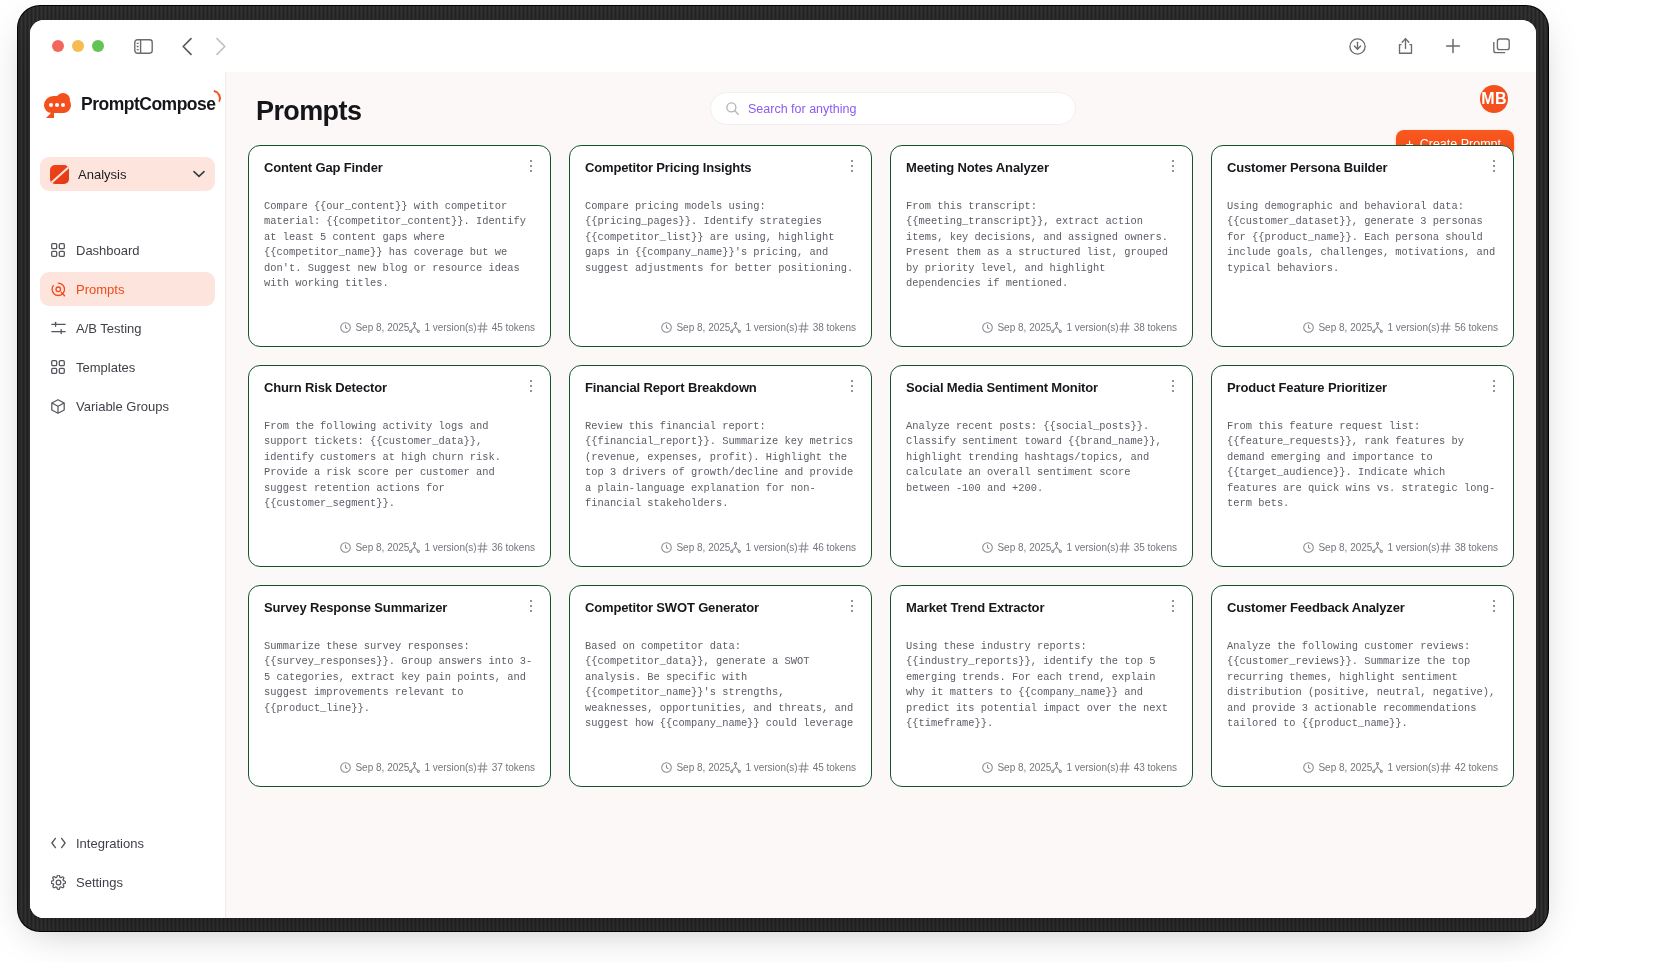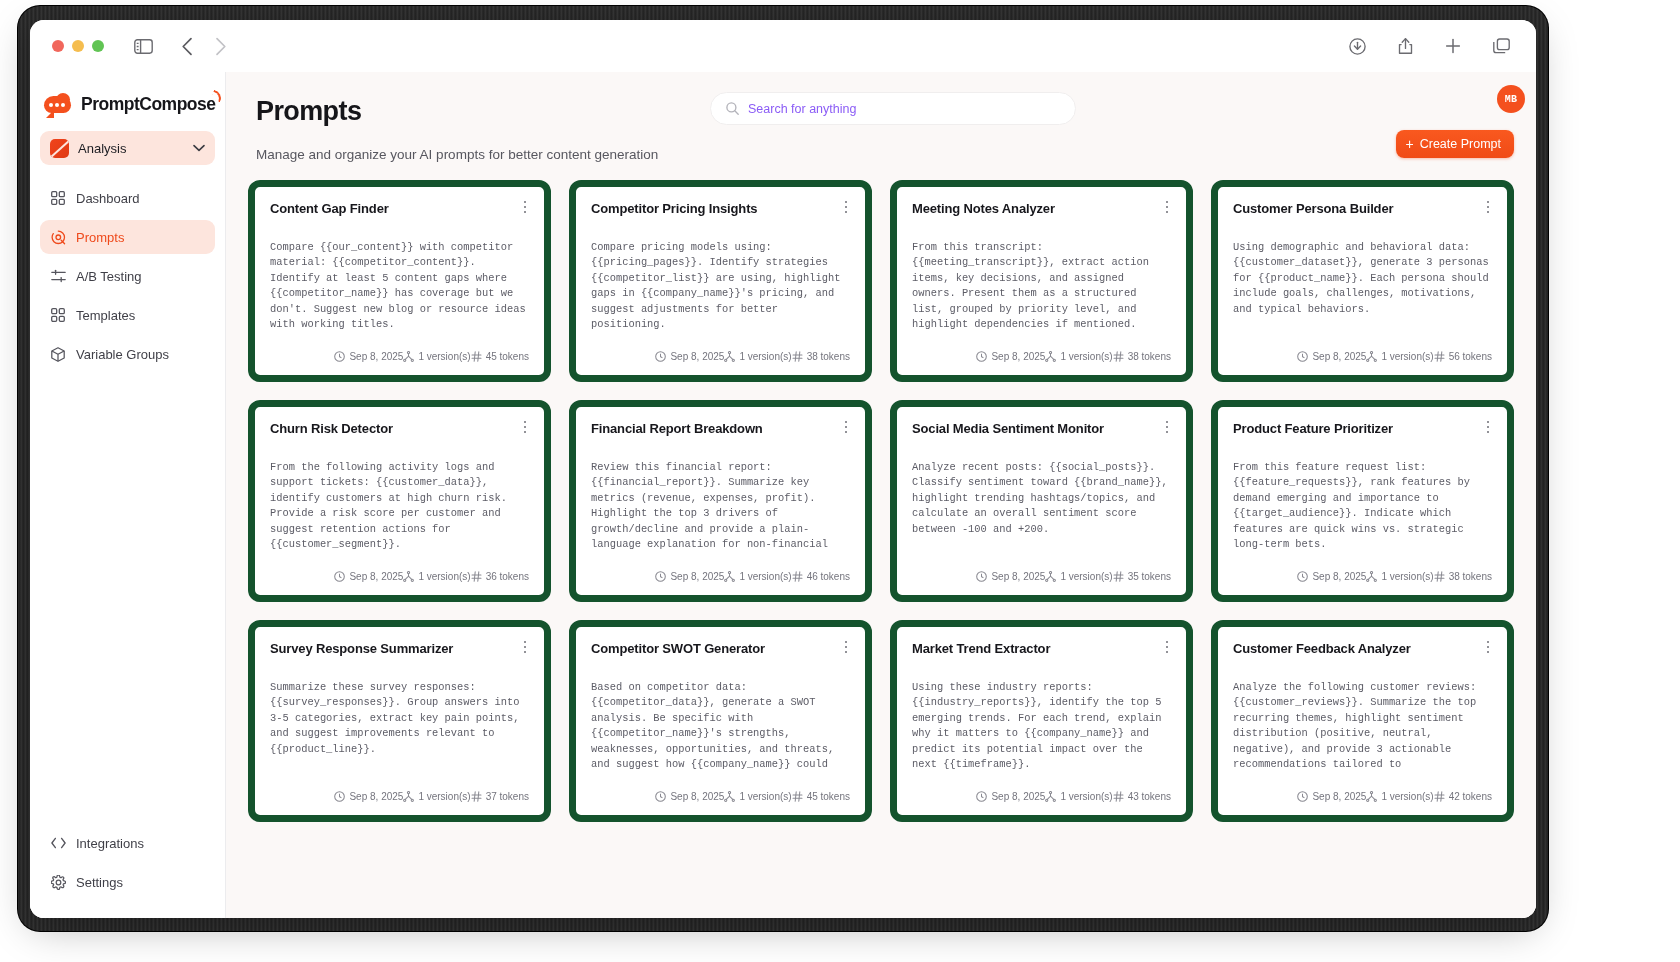--- a/index.html
+++ b/index.html
@@ -83,20 +83,21 @@
   
   #app { display: flex; height: 846px; background: #ffffff; }
 
   
   #sidebar {
     width: 196px; flex: 0 0 196px;
     background: #ffffff;
     border-right: 1px solid #ececee;
     display: flex; flex-direction: column;
     padding: 18px 0 14px 0;
+    gap: 26px;
   }
   #brand { display: flex; align-items: center; gap: 7px; padding: 4px 0 0 14px; }
   #brand-mark { position: relative; width: 30px; height: 21px; }
   #brand-mark .cloud {
     position: absolute; left: 0; top: 2px; width: 27px; height: 17px;
     background: #f4501e; border-radius: 11px 11px 9px 9px;
   }
   #brand-mark .bump {
     position: absolute; left: 12px; top: -1px; width: 14px; height: 13px;
     background: #f4501e; border-radius: 50%;
@@ -174,27 +175,26 @@
     position: absolute; left: 484px; top: 20px;
     width: 366px; height: 33px;
     background: #ffffff; border-radius: 18px;
     display: flex; align-items: center; gap: 9px;
     padding: 0 15px;
     border: 1px solid #f0eeee;
   }
   #search-ph { font-size: 12.5px; color: #8b5cf6; }
 
   #avatar {
-    position: absolute; right: 11px; top: 13px;
+    position: absolute; right: 28px; top: 13px;
     width: 28px; height: 28px; border-radius: 50%;
     background: #f4501e; color: #fff;
-    font-size: 10px; font-weight: 700;
+    font-size: 16px; font-weight: 700;
     display: flex; align-items: center; justify-content: center;
     letter-spacing: .3px;
-    font-family: Liberation Mono, monospace;
   }
   #create-btn {
     position: absolute; right: 22px; top: 58px;
     height: 28px; padding: 0 13px 0 10px;
     background: linear-gradient(180deg, #f9591f 0%, #f04b16 100%);
     color: #fff; border: none; border-radius: 8px;
     font-size: 12.5px; font-family: inherit;
     display: flex; align-items: center; gap: 6px;
     cursor: pointer;
     box-shadow: 0 1px 3px rgba(240,75,22,.35);
@@ -205,21 +205,21 @@
   #grid {
     margin: 18px 22px 0 22px;
     display: grid;
     grid-template-columns: repeat(4, 1fr);
     gap: 18px 18px;
     overflow: hidden;
     padding-bottom: 20px;
   }
   .card {
     background: #ffffff;
-    border: 7px solid #14532d;
+    border: 1px solid #14532d;
     border-radius: 12px;
     height: 202px;
     padding: 14px 15px 0 15px;
     display: flex; flex-direction: column;
     position: relative;
     overflow: hidden;
   }
   .card-title {
     font-size: 13px; font-weight: 700; color: #17171c;
     letter-spacing: -.15px; padding-right: 22px;
@@ -423,21 +423,20 @@
             </span>
             <span>Settings</span>
           </div>
         </div>
       </aside>
 
       <main id="main">
 
         <div id="main-head">
           <h1 id="page-title">Prompts</h1>
-          <div id="subtitle">Manage and organize your AI prompts for better content generation</div>
 
           <div id="searchbox">
             <span style="display:flex;color:#b3b3ba">
               <svg width="13" height="13" viewBox="0 0 13 13" fill="none" stroke="currentColor" stroke-width="1.35" stroke-linecap="round">
                   <circle cx="5.4" cy="5.4" r="4.5"></circle>
                   <line x1="8.8" y1="8.8" x2="12.2" y2="12.2"></line>
                 </svg>
             </span>
             <span id="search-ph">Search for anything</span>
           </div>

